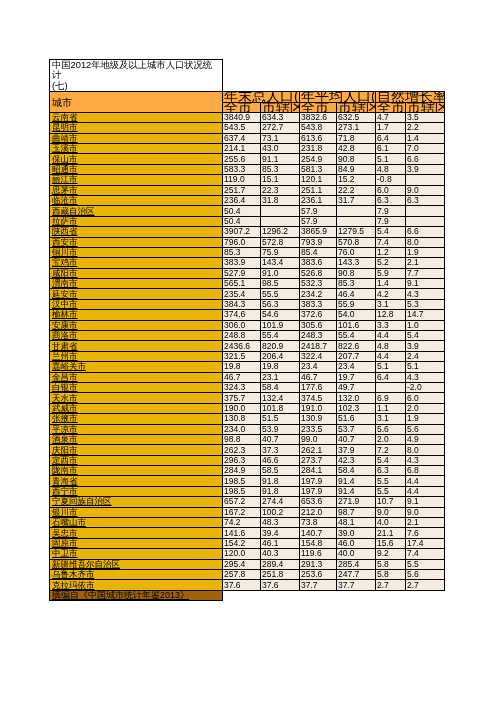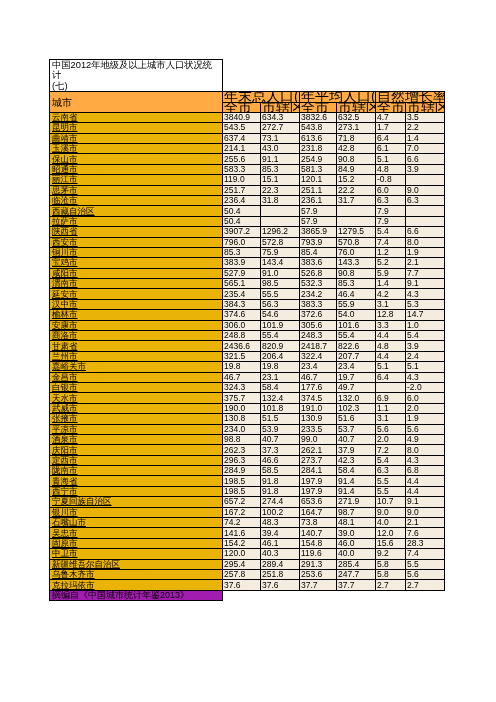--- a/index.html
+++ b/index.html
@@ -24,21 +24,21 @@
   table.grid td.title{
     background:#ffffff;font-size:9.3px;line-height:10.4px;
     height:20.8px;vertical-align:top;padding:0 5px 0 2px;
     white-space:normal;line-break:anywhere;overflow-wrap:anywhere;
   }
   table.grid td.hdr{background:#ffaa42;font-size:14px;height:9.3px;line-height:9.3px;padding-left:1px;margin-left:13px;}
   table.grid td.cityhdr{background:#ffaa42;font-size:10px;vertical-align:middle;padding-left:2px;}
   table.grid td.city{background:#eab308;padding-left:2px;text-decoration:underline;}
   table.grid td.num{background:#f4eddf;text-align:left;padding-left:1px;}
   table.grid td.blank{border:0;background:#ffffff;}
-  table.grid td.foot{background:#a21caf;font-size:9px;height:8.4px;padding-left:2px;}
+  table.grid td.foot{background:#a16207;font-size:9px;height:8.4px;padding-left:2px;text-decoration:underline;}
   col.c0{width:173px}col.c1{width:38px}col.c2{width:39px}
   col.c3{width:37px}col.c4{width:39px}col.c5{width:30px}col.c6{width:39px}
 </style>
 </head>
 <body>
 
 <div id="sheet">
   <table class="grid">
     <colgroup>
       <col class="c0">
@@ -416,51 +416,51 @@
         <td class="num">274.4</td>
         <td class="num">653.6</td>
         <td class="num">271.9</td>
         <td class="num">10.7</td>
         <td class="num">9.1</td>
       </tr>
         <tr>
         <td class="city">银川市</td>
         <td class="num">167.2</td>
         <td class="num">100.2</td>
-        <td class="num">164.7</td>
+        <td class="num">212.0</td>
         <td class="num">98.7</td>
         <td class="num">9.0</td>
         <td class="num">9.0</td>
       </tr>
         <tr>
         <td class="city">石嘴山市</td>
         <td class="num">74.2</td>
         <td class="num">48.3</td>
         <td class="num">73.8</td>
         <td class="num">48.1</td>
         <td class="num">4.0</td>
         <td class="num">2.1</td>
       </tr>
         <tr>
         <td class="city">吴忠市</td>
         <td class="num">141.6</td>
         <td class="num">39.4</td>
         <td class="num">140.7</td>
         <td class="num">39.0</td>
-        <td class="num">12.0</td>
+        <td class="num">21.1</td>
         <td class="num">7.6</td>
       </tr>
         <tr>
         <td class="city">固原市</td>
         <td class="num">154.2</td>
         <td class="num">46.1</td>
         <td class="num">154.8</td>
         <td class="num">46.0</td>
         <td class="num">15.6</td>
-        <td class="num">28.3</td>
+        <td class="num">17.4</td>
       </tr>
         <tr>
         <td class="city">中卫市</td>
         <td class="num">120.0</td>
         <td class="num">40.3</td>
         <td class="num">119.6</td>
         <td class="num">40.0</td>
         <td class="num">9.2</td>
         <td class="num">7.4</td>
       </tr>

